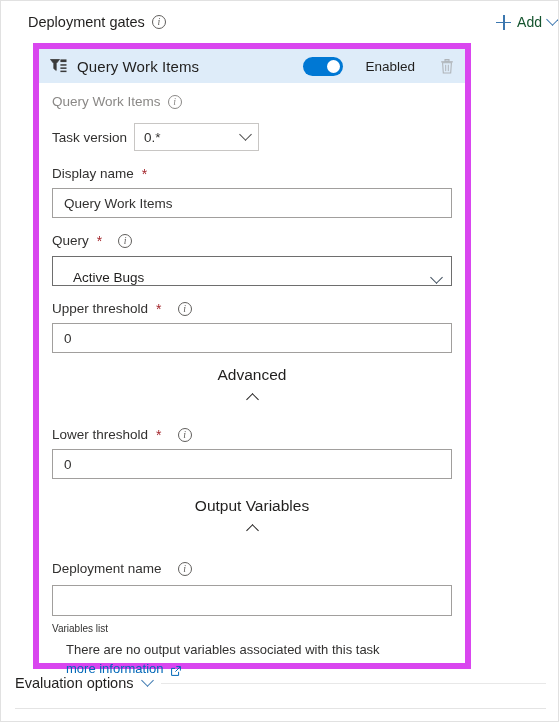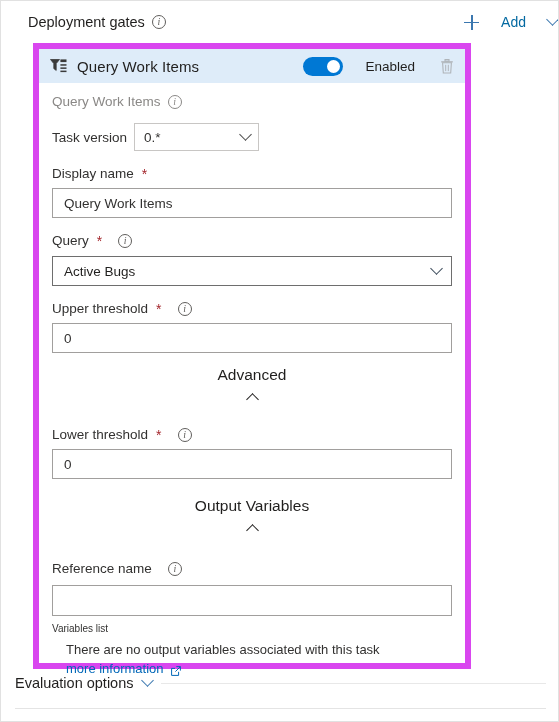--- a/index.html
+++ b/index.html
@@ -38,22 +38,22 @@
     width: 14px; height: 14px; border-radius: 50%;
     border: 1px solid #605e5c; color: #605e5c;
     font-size: 10px; line-height: 12px; text-align: center;
     font-family: "Liberation Serif", serif; font-style: italic;
     display: inline-block; flex: none;
     user-select: none;
   }
   .info-icon.dim { border-color: #8a8886; color: #8a8886; }
 
   .add-btn {
-    display: flex; align-items: center; gap: 22px;
-    color: #0369a1; font-size: 14px; cursor: pointer;
+    display: flex; align-items: center; gap: 6px;
+    color: #14532d; font-size: 14px; cursor: pointer;
     padding-right: 2px;
   }
   .plus-icon {
     position: relative; width: 15px; height: 15px; display: inline-block;
   }
   .plus-icon::before, .plus-icon::after {
     content: ""; position: absolute; background: #3b77af;
   }
   .plus-icon::before { left: 0; top: 7px; width: 15px; height: 1.6px; }
   .plus-icon::after { top: 0; left: 7px; height: 15px; width: 1.6px; }
@@ -140,21 +140,21 @@
     border: 1px solid #a19f9d; background: #fff;
     font-size: 13.5px; color: #323130;
     padding: 0 11px; display: flex; align-items: center;
   }
   .textbox.empty { height: 31px; }
   .combobox {
     margin-top: 8px;
     width: 100%; height: 30px;
     border: 1px solid #6e6e6e; background: #fff;
     font-size: 13.5px; color: #201f1e;
-    padding: 0 10px 0 11px; display: flex; align-items: center;
+    padding: 0 10px 0 20px; display: flex; align-items: flex-end;
     cursor: pointer;
   }
   .combobox .chev { margin-left: auto; color: #3b4a5a; }
 
   
   .section {
     display: flex; align-items: center; gap: 9px;
     margin-top: 13px;
   }
   .section .sec-title { font-size: 15.5px; color: #201f1e; white-space: nowrap; }
@@ -290,21 +290,21 @@
         <span>0</span>
       </div>
 
       <div class="section clickable" style="margin-top:18px">
         <span class="sec-title">Output Variables</span>
         <span class="chev up dark"></span>
         <span class="rule"></span>
       </div>
 
       <div class="row-label" style="margin-top:19px">
-        <span>Reference name</span>
+        <span>Deployment name</span>
         <span class="info-icon" style="margin-left:8px">i</span>
       </div>
       <div class="textbox empty" style="margin-top:9px" title="">
         <span></span>
       </div>
 
       <div class="sublabel">Variables list</div>
 
       <div class="var-note">
         <span>There are no output variables associated with this task</span>

